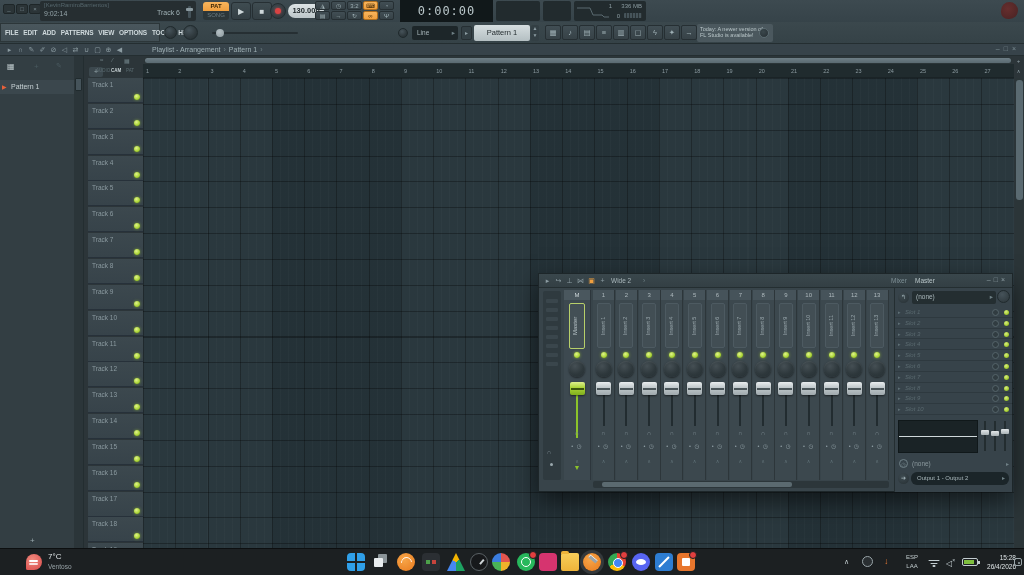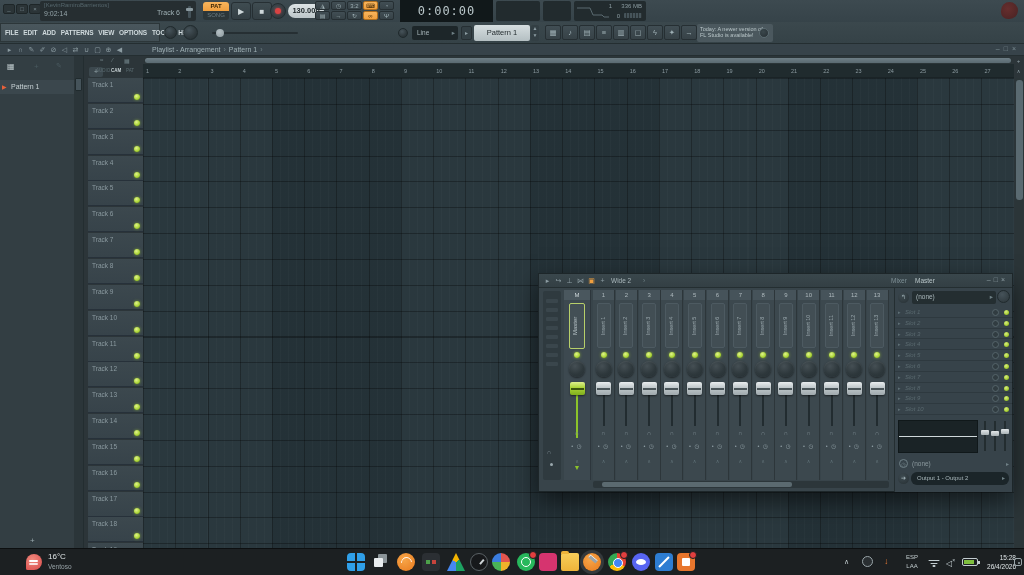--- a/index.html
+++ b/index.html
@@ -749,21 +749,21 @@
       <div id="out-row">
         <span id="out-ico">➜</span>
         <span id="out-box"><span>Output 1 - Output 2</span><span class="arr">▸</span></span>
       </div>
     </div>
   </div>
 
   <div id="taskbar">
     <div id="weather">
       <span id="weather-ico"></span>
-      <span id="weather-temp">16°C</span>
+      <span id="weather-temp">7°C</span>
       <span id="weather-cond">Ventoso</span>
     </div>
     <div id="taskbar-icons">
         <div class="tb tb-win" style="left: 347px;"></div>
         <div class="tb tb-squares" style="left: 372px;"></div>
         <div class="tb tb-fl" style="left: 397px;"></div>
         <div class="tb tb-dark1" style="left: 422px;"></div>
         <div class="tb tb-drive" style="left: 447px;"></div>
         <div class="tb tb-clockapp" style="left: 470px;"></div>
         <div class="tb tb-photos" style="left: 492px;"></div>

